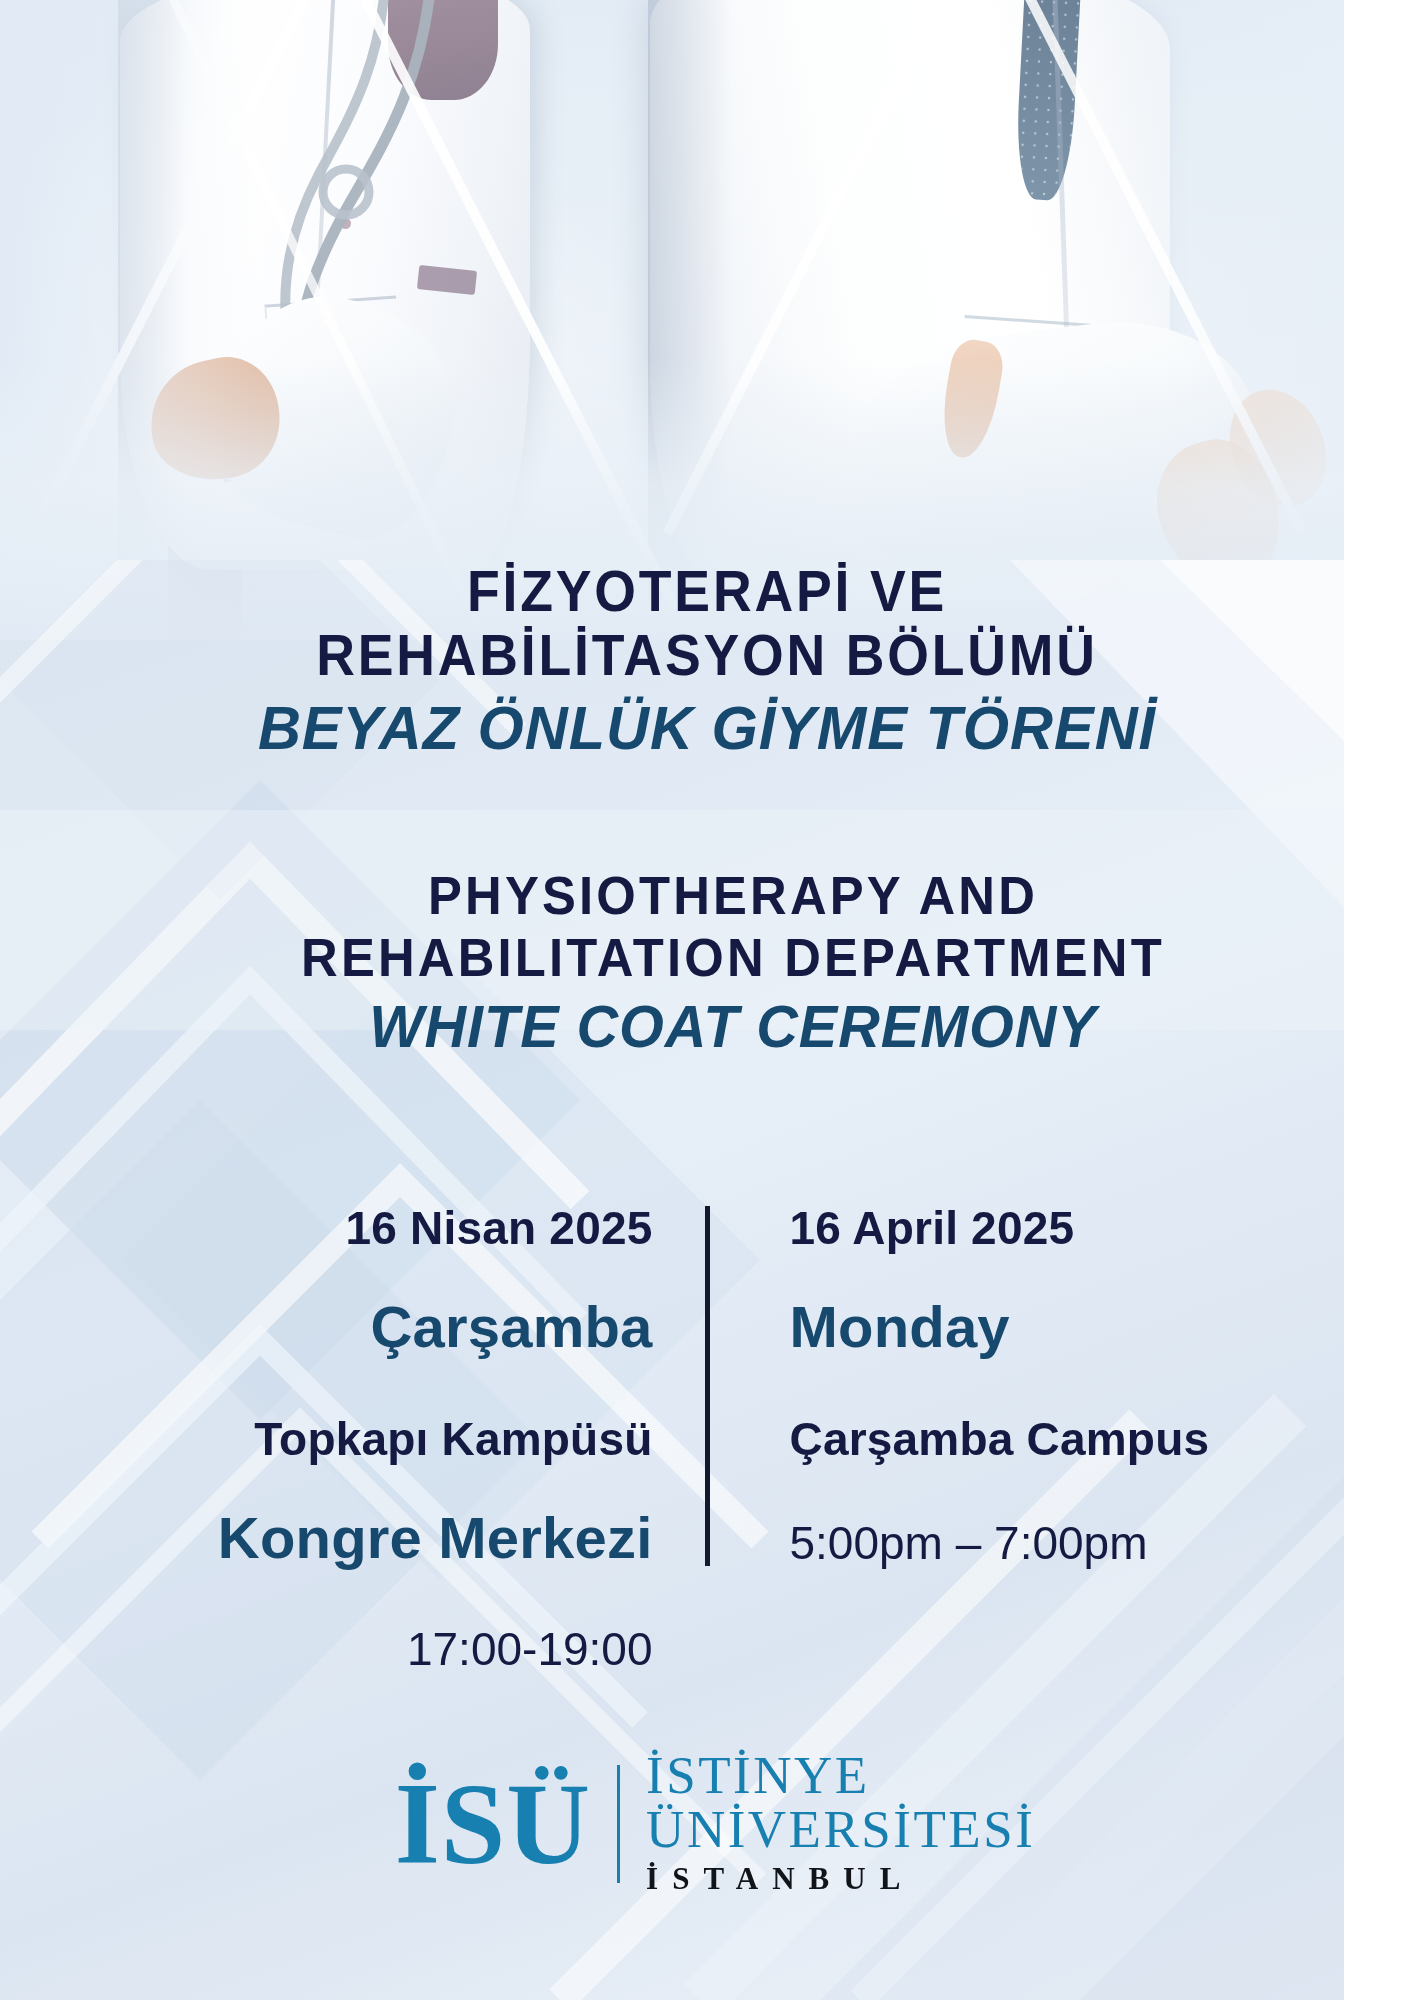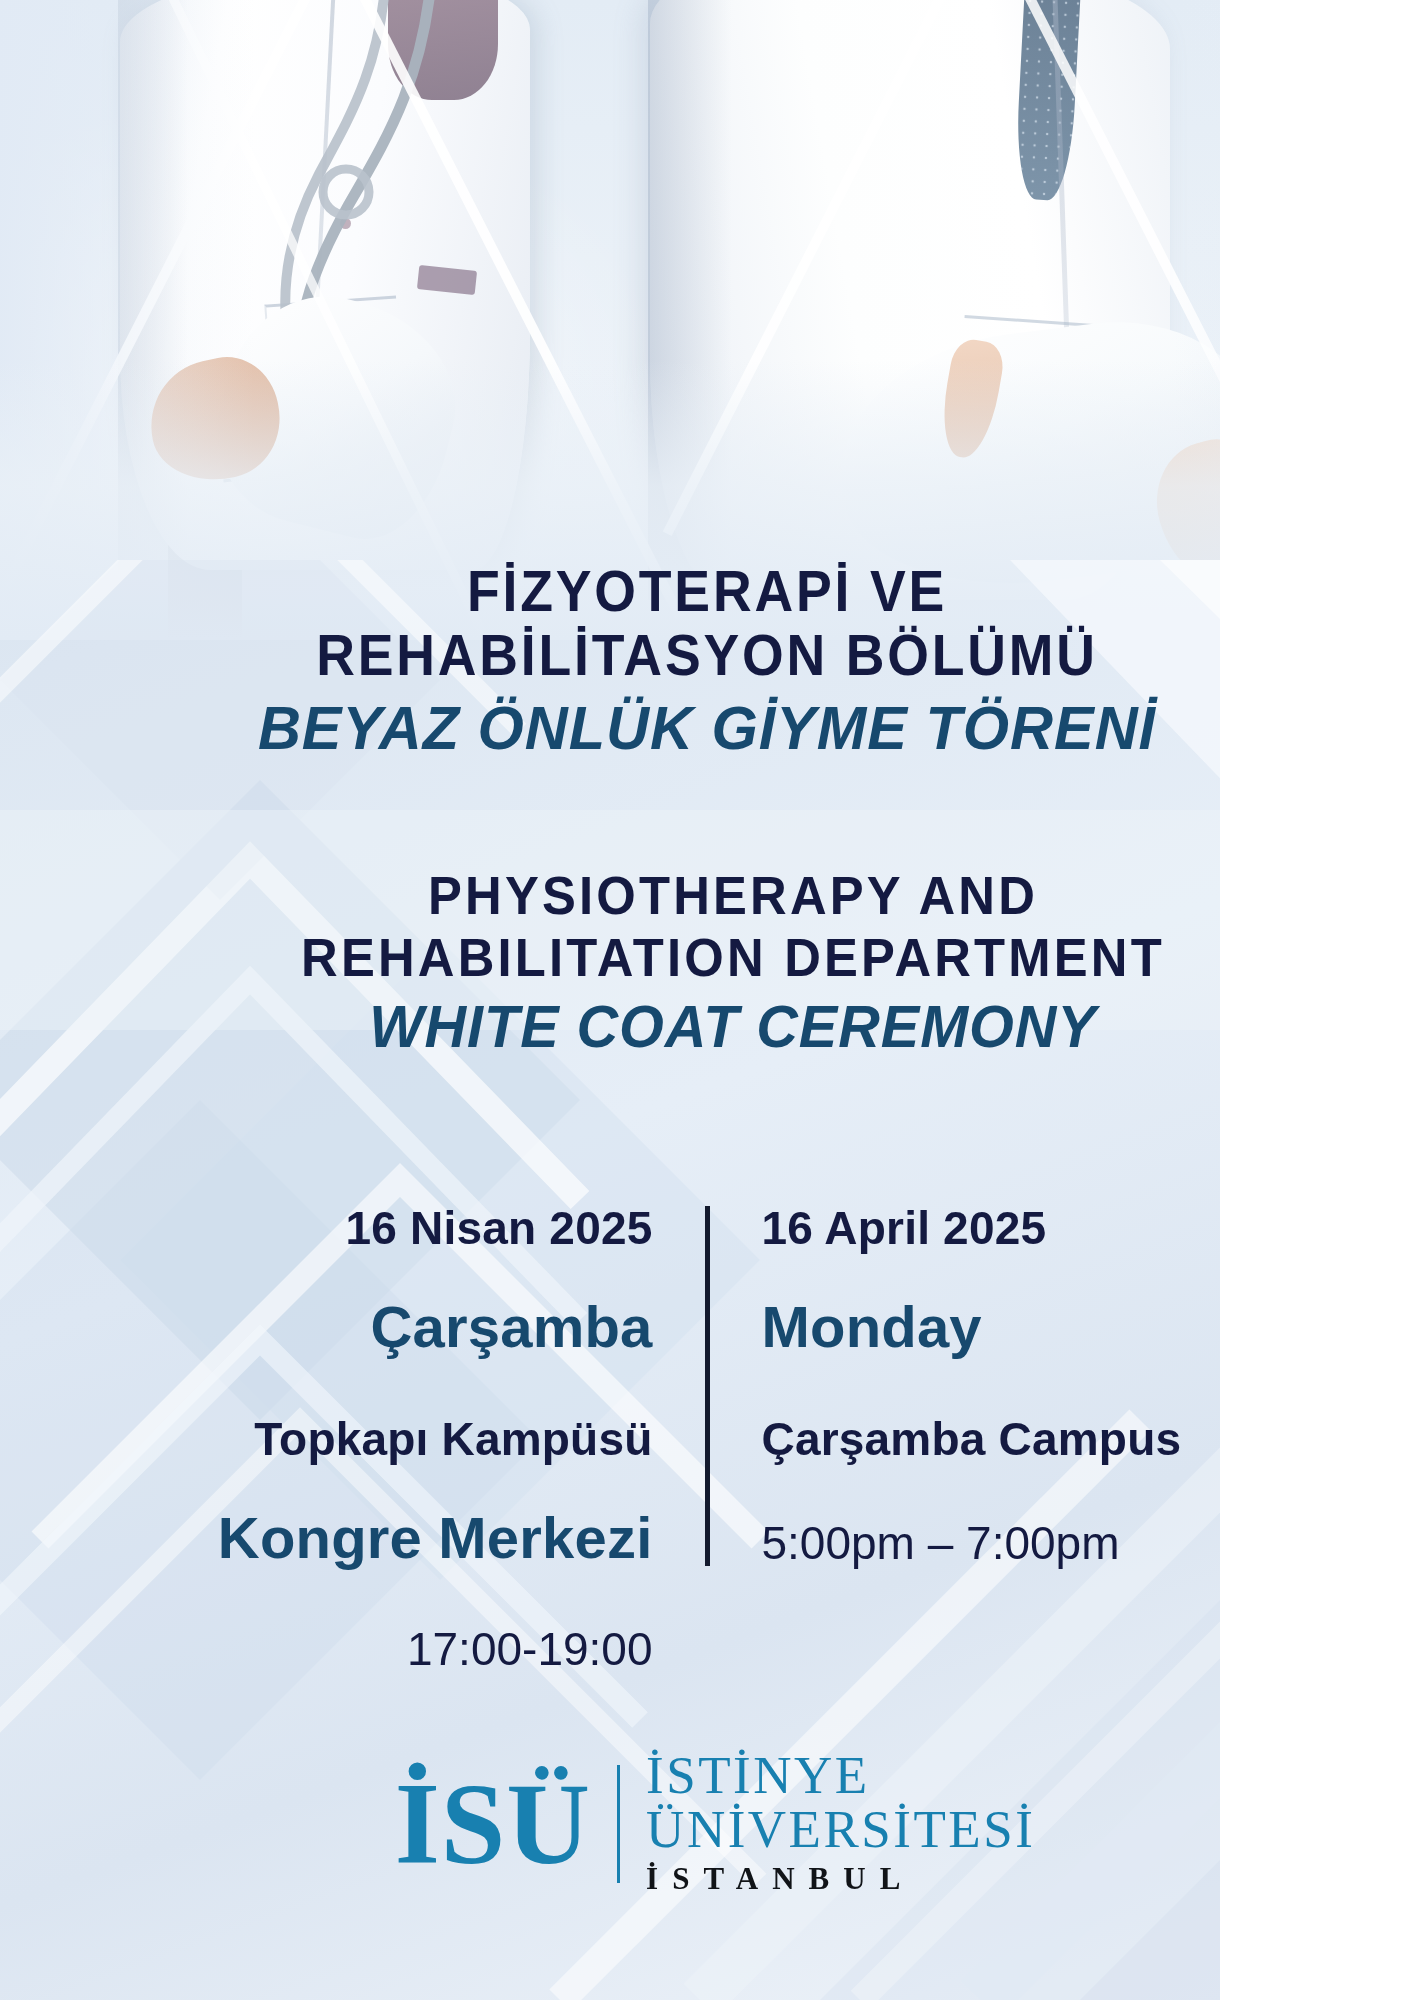--- a/index.html
+++ b/index.html
@@ -6,21 +6,21 @@
 
   html, body {
     width:1414px;
     height:2000px;
     background:#ffffff;
     font-family:"Liberation Sans", sans-serif;
   }
 
   .poster {
     position:relative;
-    width:1220px;
+    width:1344px;
     height:2000px;
     overflow:hidden;
     background:
       linear-gradient(160deg, #cfdcea 0%, #dde7f2 28%, #e6eef7 55%, #dbe5f1 78%, #eef3f9 100%);
   }
 
   
   .photo-layer {
     position:absolute;
     left:0; top:0; width:1414px; height:640px;
@@ -247,21 +247,21 @@
     transform:scaleX(0.96);
   }
 
   
   .details {
     position:absolute; left:0; top:1200px; width:1414px;
     display:flex; justify-content:center; align-items:flex-start;
   }
   .col { width:530px; }
   .col-tr { text-align:right; padding-right:52px; }
-  .col-en { text-align:left;  padding-left:52px; }
+  .col-en { text-align:left;  padding-left:80px; }
 
   .divider {
     width:5px;
     height:360px;
     background:#131a2e;
     flex:0 0 auto;
     margin-top:6px;
   }
 
   .d-group { margin-bottom:48px; }

